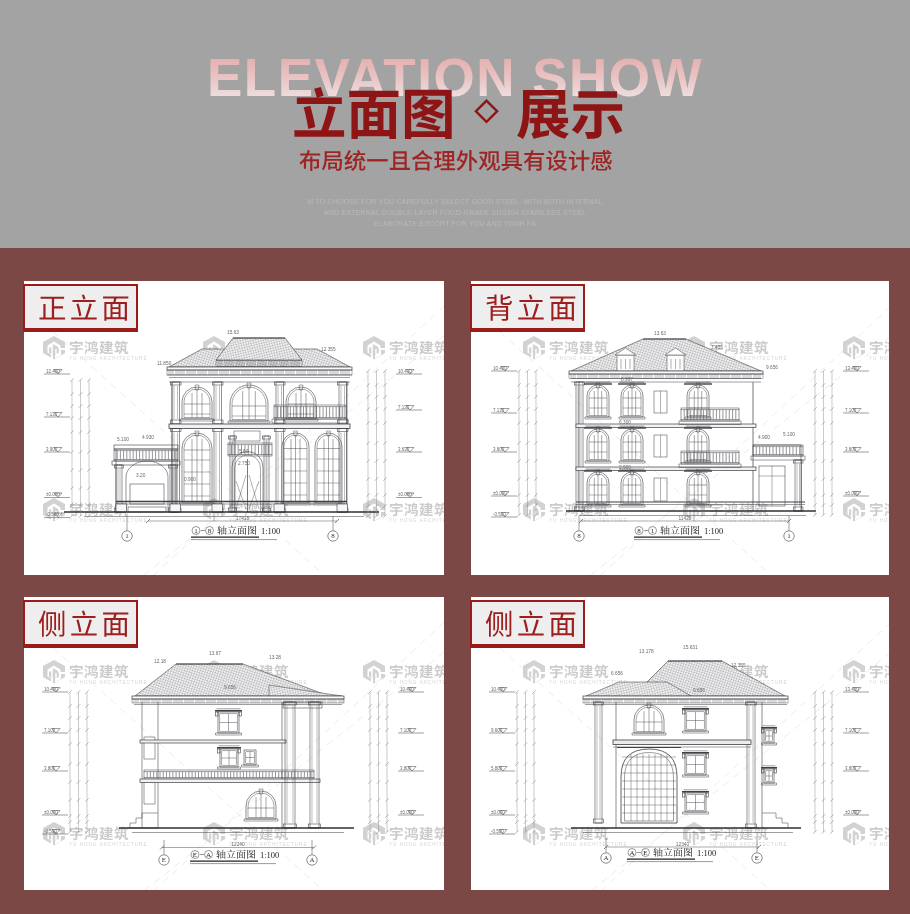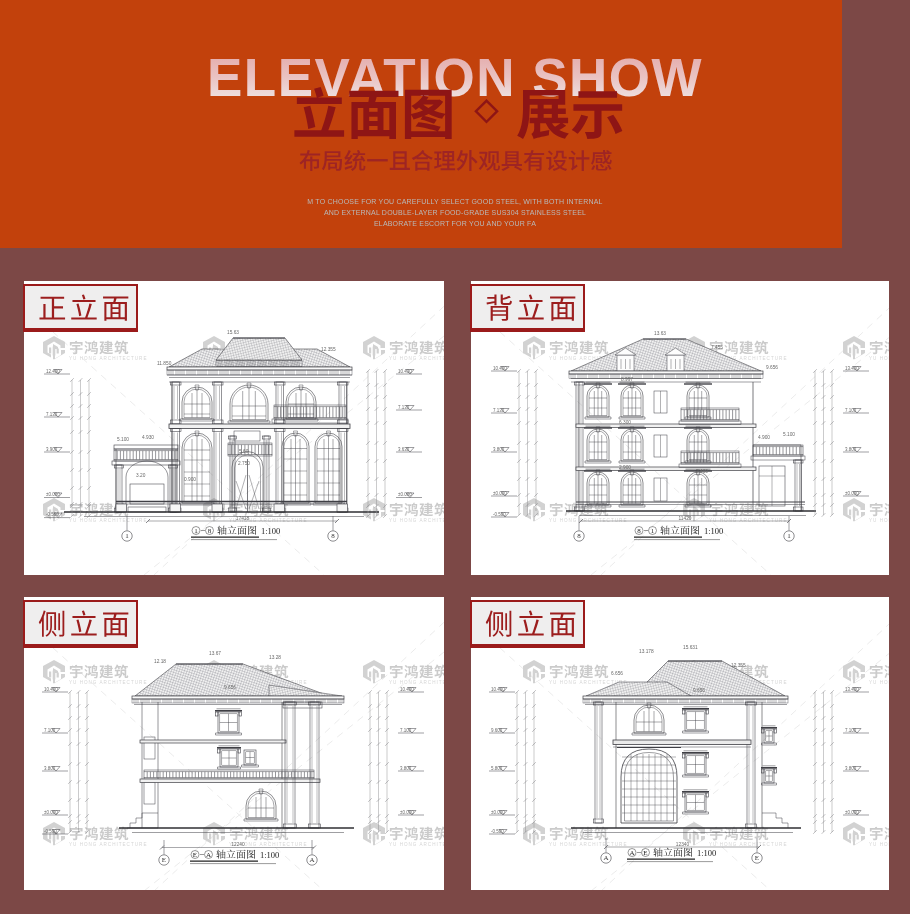--- a/index.html
+++ b/index.html
@@ -1,18 +1,18 @@
 <!DOCTYPE html>
 <html><head>
 <meta charset="utf-8">
 <style>
   html,body{margin:0;padding:0;}
   body{width:910px;height:914px;position:relative;overflow:hidden;
        font-family:"Liberation Sans", sans-serif;background:#7c4846;}
-  .header{position:absolute;left:0;top:0;width:842px;height:248px;background:#c2410c;}
+  .header{position:absolute;left:0;top:0;width:910px;height:248px;background:#a3a3a3;}
   .panel{position:absolute;background:#fff;}
   #p1{left:24px;top:281px;width:420px;height:294px;}
   #p2{left:471px;top:281px;width:418px;height:294px;}
   #p3{left:24px;top:597px;width:420px;height:293px;}
   #p4{left:471px;top:597px;width:418px;height:293px;}
   .label{position:absolute;left:-1px;top:3px;width:111px;height:42px;
          background:#efeeee;border:2px solid #9b1b1b;border-bottom-width:4px;z-index:5;}
   svg.draw{position:absolute;left:0;top:0;z-index:2;}
 </style>
 </head>

